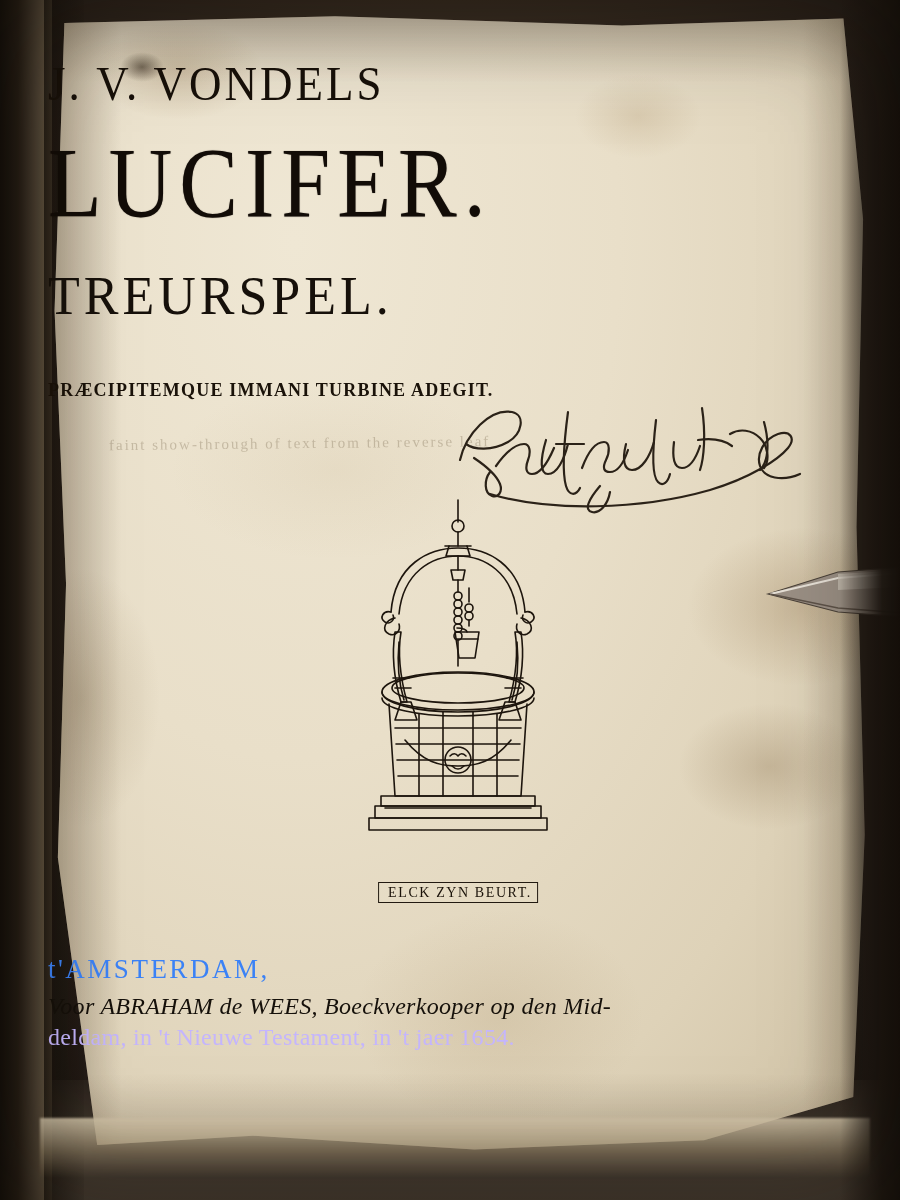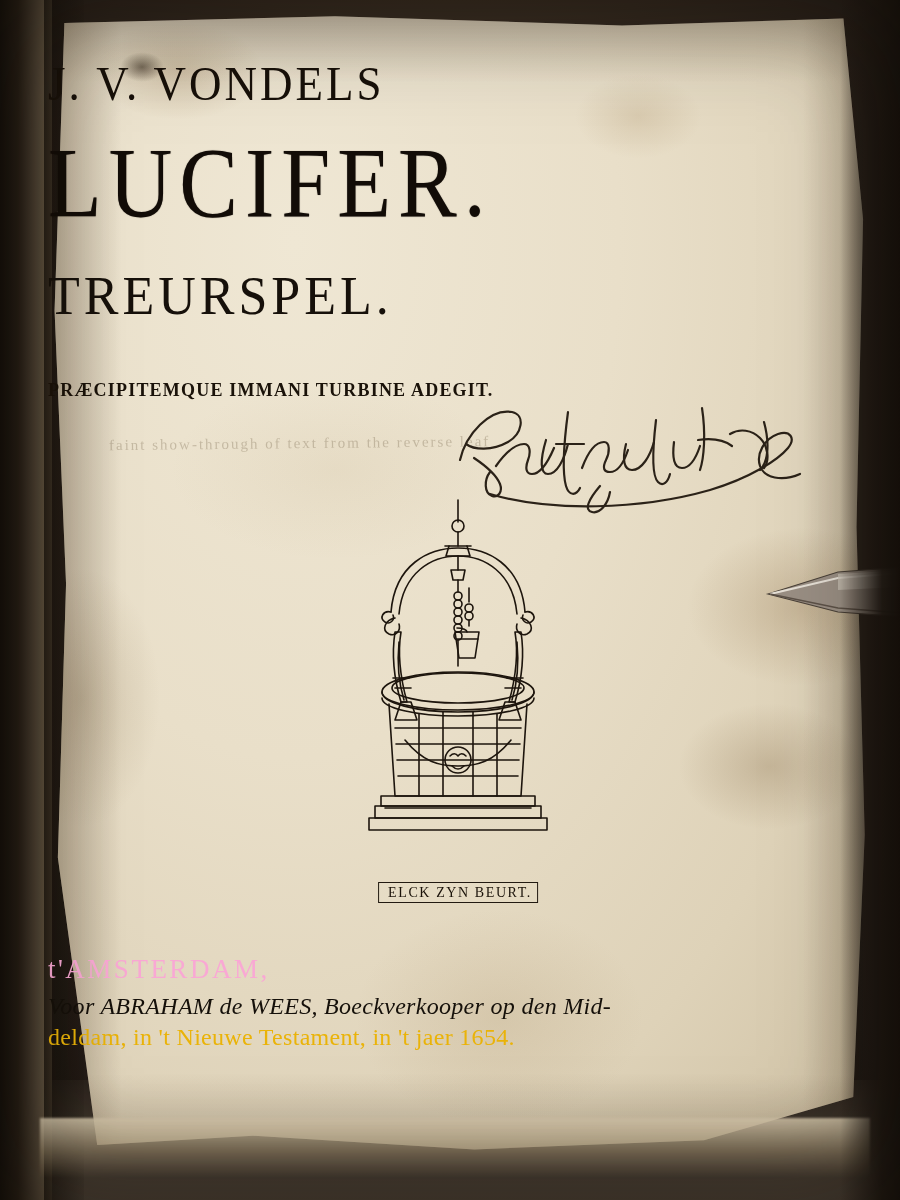--- a/index.html
+++ b/index.html
@@ -184,34 +184,34 @@
   }
 
   
   .imprint {
     position: absolute;
     top: 940px; left: 0; right: 0;
   }
   .imprint-city {
     font-size: 27px;
     letter-spacing: 2.5px;
-    color: #f9a8d4;
+    color: #3b82f6;
   }
   .imprint-l2 {
     margin-top: 8px;
     font-size: 24px;
     letter-spacing: 0.3px;
     color: #15100a;
     font-style: italic;
   }
   .imprint-l3 {
     margin-top: 4px;
     font-size: 24px;
     letter-spacing: 0.3px;
-    color: #eab308;
+    color: #c4b5fd;
   }
 
   
   .signature {
     position: absolute;
     top: 382px;
     left: 430px;
     width: 420px;
     height: 140px;
     pointer-events: none;

